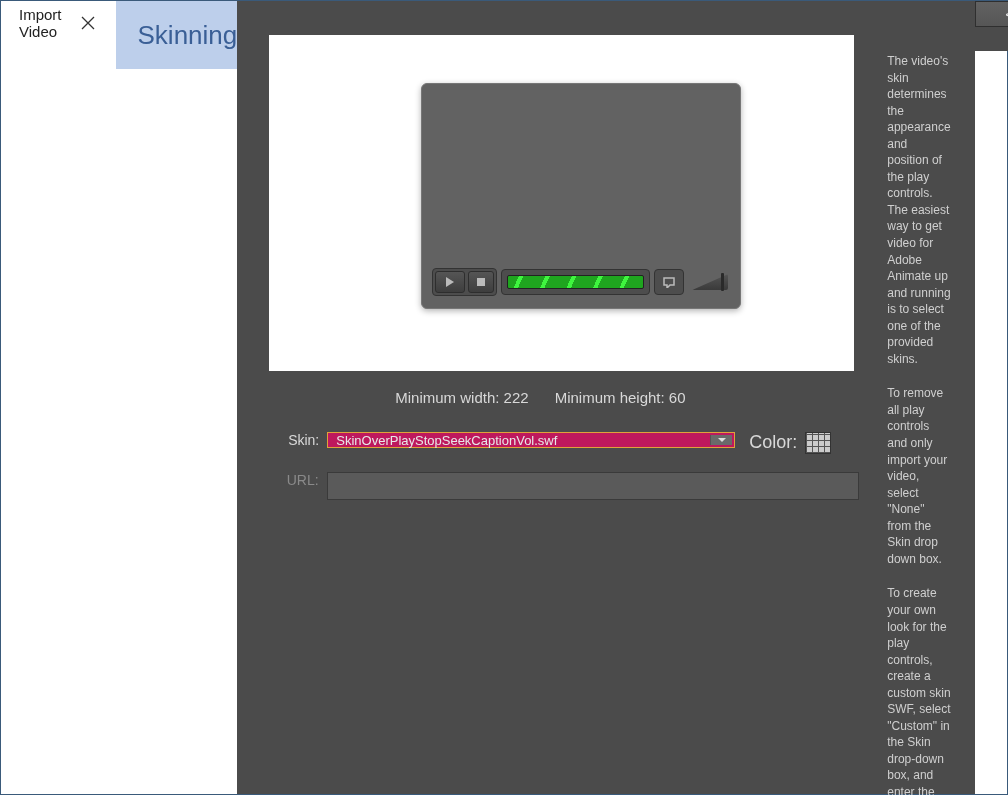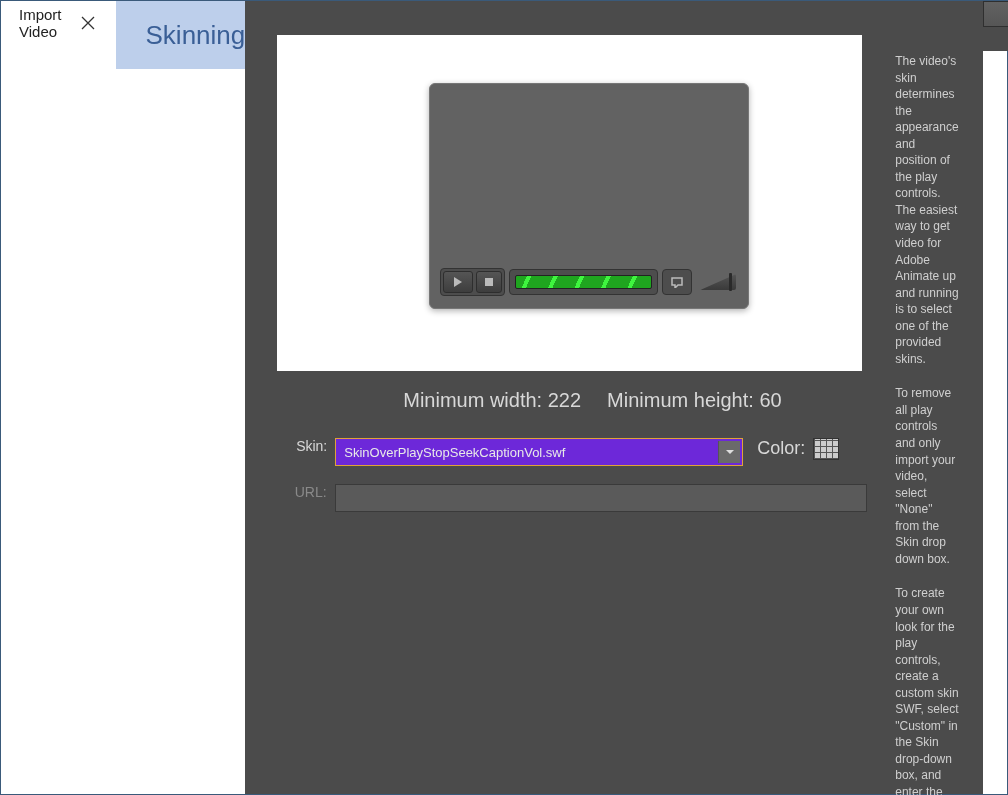--- a/index.html
+++ b/index.html
@@ -4,21 +4,21 @@
 <style>
   * { box-sizing: border-box; margin: 0; padding: 0; }
   html, body { width: 1008px; height: 795px; overflow: hidden; font-family: "Segoe UI", Tahoma, sans-serif; background: #fff; }
   .window { width: 1008px; height: 795px; border: 1px solid #3a5a7a; display: flex; flex-direction: row; background: #fff; }
   .titlebar { height: 44px; display: flex; align-items: center; justify-content: space-between; padding: 0 14px 0 18px; background: #fff; }
   .titlebar .title { font-size: 15px; color: #222; }
   .titlebar .close { width: 40px; height: 30px; display: flex; align-items: center; justify-content: center; cursor: pointer; }
   .titlebar .close svg { width: 14px; height: 14px; stroke: #333; stroke-width: 1.3; fill: none; }
 
   .banner { height: 68px; background: #bdcfeb; display: flex; align-items: center; padding-left: 22px; }
-  .banner h1 { font-size: 26px; font-weight: 400; color: #3a5f96; margin-left: 8px; }
+  .banner h1 { font-size: 26px; font-weight: 400; color: #3a5f96; }
 
   .body { flex: 1; background: #4b4b4b; padding: 34px 24px 14px 32px; display: flex; gap: 28px; color: #c9c9c9; position: relative; }
 
   .left-col { width: 590px; display: flex; flex-direction: column; }
   .preview-box { width: 585px; height: 336px; background: #fff; position: relative; }
   .player-skin { position: absolute; left: 152px; top: 48px; width: 320px; height: 226px; background: #626262; border-radius: 6px; border: 1px solid #777; box-shadow: 0 2px 6px rgba(0,0,0,.3); }
   .controls-bar { position: absolute; left: 10px; right: 10px; bottom: 10px; height: 32px; display: flex; align-items: center; gap: 4px; }
   .ctrl-group1 { display: flex; gap: 3px; background: #4d4d4d; border: 1px solid #333; border-radius: 4px; padding: 2px; }
   .ctrl-btn { width: 30px; height: 22px; background: linear-gradient(#555,#3e3e3e); border: 1px solid #2e2e2e; border-radius: 3px; display: flex; align-items: center; justify-content: center; }
   .ctrl-btn svg { width: 10px; height: 10px; fill: #bbb; }
@@ -28,26 +28,26 @@
   }
   .cap-btn { width: 30px; height: 26px; background: #4d4d4d; border: 1px solid #333; border-radius: 4px; display: flex; align-items: center; justify-content: center; }
   .cap-btn svg { width: 12px; height: 11px; stroke: #bbb; stroke-width: 1.5; fill: none; }
   .vol-wedge { width: 42px; height: 26px; position: relative; }
   .vol-wedge::before { content: ""; position: absolute; left: 4px; right: 2px; bottom: 5px; height: 16px;
     background: linear-gradient(#555,#3a3a3a); clip-path: polygon(0 100%, 100% 0, 100% 100%);
     border-radius: 2px;
   }
   .vol-wedge::after { content: ""; position: absolute; right: 6px; top: 4px; width: 3px; height: 18px; background: #2a2a2a; border-radius: 1px; }
 
-  .dims { margin-top: 18px; text-align: left; padding-left: 126px; font-size: 20px; color: #d8d8d8; display: flex; gap: 26px; }
+  .dims { margin-top: 18px; text-align: left; padding-left: 126px; font-size: 15px; color: #d8d8d8; display: flex; gap: 26px; }
 
   .form-area { margin-top: 26px; display: flex; flex-direction: column; gap: 18px; }
   .row { display: flex; align-items: flex-start; }
   .row label { width: 50px; text-align: right; margin-right: 8px; font-size: 14px; color: #d8d8d8; }
-  .skin-select { position: relative; width: 408px; height: 28px; background: #6d28d9; border: 1px solid #e0a23a; display: flex; align-items: center; padding: 0 26px 0 8px; cursor: pointer; color: #e8e8e8; font-size: 13px; }
+  .skin-select { position: relative; width: 408px; height: 16px; background: #be185d; border: 1px solid #e0a23a; display: flex; align-items: center; padding: 0 26px 0 8px; cursor: pointer; color: #e8e8e8; font-size: 13px; }
   .skin-select .chev { position: absolute; right: 2px; top: 2px; bottom: 2px; width: 22px; background: #6a6a6a; display: flex; align-items: center; justify-content: center; border-left: 1px solid #555; }
   .skin-select .chev svg { width: 10px; height: 10px; fill: #ddd; }
   .color-label { margin-left: 14px; margin-right: 8px; font-size: 18px; color: #d8d8d8; }
   .color-sw { width: 26px; height: 22px; background: repeating-linear-gradient(0deg,#555 0 1px, transparent 1px 6px),
                                           repeating-linear-gradient(90deg,#555 0 1px, transparent 1px 6px);
               background-color: #ccc; border: 1px solid #333; cursor: pointer; }
   .url-input { width: 540px; height: 28px; background: #5a5a5a; border: 1px solid #3a3a3a; color: #aaa; padding: 0 6px; font-size: 13px; }
   .row.url label { color: #8a8a8a; }
 
   .right-col { flex: 1; padding-top: 18px; font-size: 12px; line-height: 1.38; color: #cfcfcf; }

